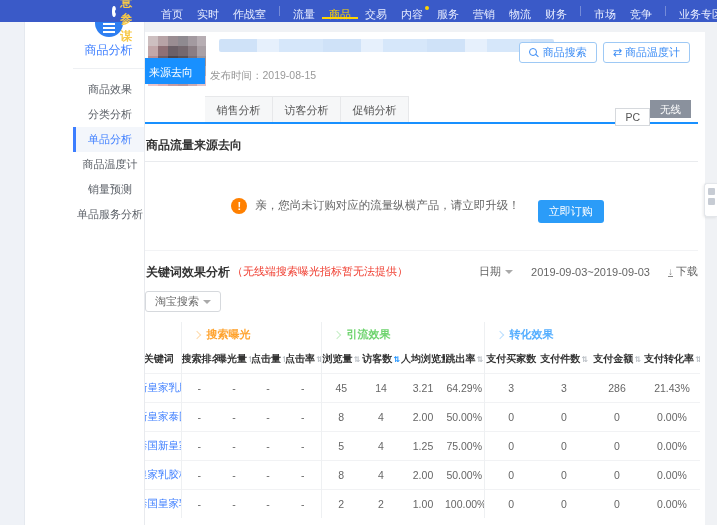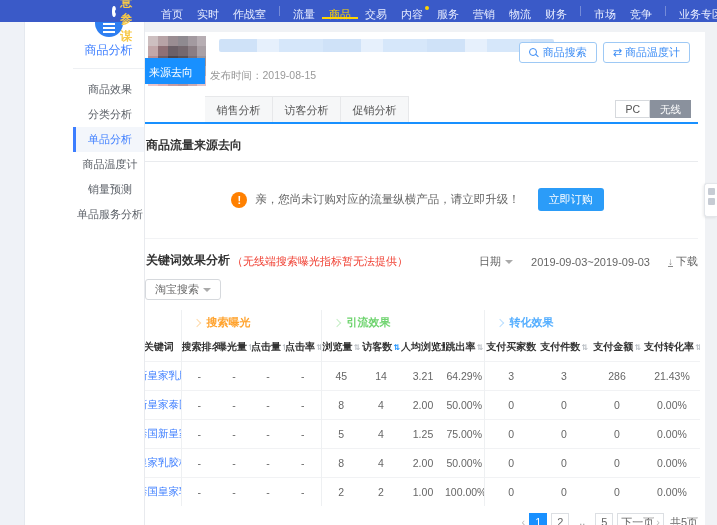--- a/index.html
+++ b/index.html
@@ -49,41 +49,41 @@
   .ic-swap { font-size:11px; margin-right:3px; }
 
   
   .tabs-row { position:relative; margin-top:2px; border-bottom:2px solid #1890ff; height:28px; display:flex; align-items:flex-end; }
   .tab { width:68px; height:26px; line-height:26px; text-align:center; font-size:11px; color:#555;
          background:#f6f7f8; border:1px solid #e7e8ea; border-bottom:none; cursor:pointer; }
   .tab + .tab { border-left:none;margin-top:38px; }
   .tab-active { background:#1890ff; color:#fff; border-color:#1890ff; }
   .toggle { position:absolute; right:7px; top:4px; display:flex; }
   .tg { height:18px; line-height:16px; padding:0 9px; font-size:10.5px; cursor:pointer; }
-  .tg-pc { background:#fff; border:1px solid #d6d9dd; color:#555; }
+  .tg-pc { background:#fff; border:1px solid #d6d9dd; color:#555;margin-top:8px; }
   .tg-wl { background:#8a919d; border:1px solid #8a919d; color:#fff; }
 
   
-  .sec-hd { display:flex; align-items:flex-end; margin:13px 0 7px; }
+  .sec-hd { display:flex; align-items:flex-start; margin:13px 0 7px; }
   .teal-bar { width:3px; height:12px; background:#00c1de; margin-right:6px; }
   .sec-title { font-size:12px; color:#333; font-weight:bold; }
   .sec-note { font-size:11px; color:#f04134; margin-left:2px; }
   .sec-right { margin-left:auto; display:flex; align-items:center; gap:18px; font-size:11px; color:#666; }
   .date-dd { cursor:pointer; display:flex; align-items:center; }
   .caret { display:inline-block; border:4px solid transparent; border-top-color:#aaa; margin-left:4px; position:relative; top:2px; }
   .dl { cursor:pointer; display:flex; align-items:center; gap:3px; }
   .dl-ic { font-size:10px; color:#888; border-bottom:1px solid #888; line-height:9px; }
 
   .warn-box { border-top:1px solid #e9ebee; border-bottom:1px solid #f2f3f5; padding:26px 0 27px;
               display:flex; align-items:center; justify-content:center; gap:8px; }
   .warn-ic { width:16px; height:16px; border-radius:50%; background:#ff8000; color:#fff; font-size:11px; font-weight:bold;
              text-align:center; line-height:16px; flex:0 0 16px; }
   .warn-text { font-size:11.5px; color:#666; }
   .order-btn { background:#2b9cf8; color:#fff; font-size:11px; border:none; border-radius:3px;
-               padding:4px 11px; margin-left:10px; cursor:pointer; }
+               padding:4px 11px; margin-left:10px; cursor:pointer;margin-top:12px; }
 
   .filter-btn { display:inline-flex; align-items:center; margin:3px 0 10px 8px; height:21px; padding:0 9px;
                 border:1px solid #d6d9dd; border-radius:3px; background:#fff; font-size:11px; color:#666; cursor:pointer; }
 
   
   table { width:561px; border-collapse:collapse; table-layout:fixed; }
   th,td { white-space:nowrap; overflow:hidden; }
   .g-row th { height:24px; font-size:11px; font-weight:bold; text-align:left; padding-left:12px; }
   .chev { display:inline-block; width:6px; height:6px; border-top:1px solid; border-right:1px solid;
           transform:rotate(45deg); opacity:.4; margin-right:7px; }

